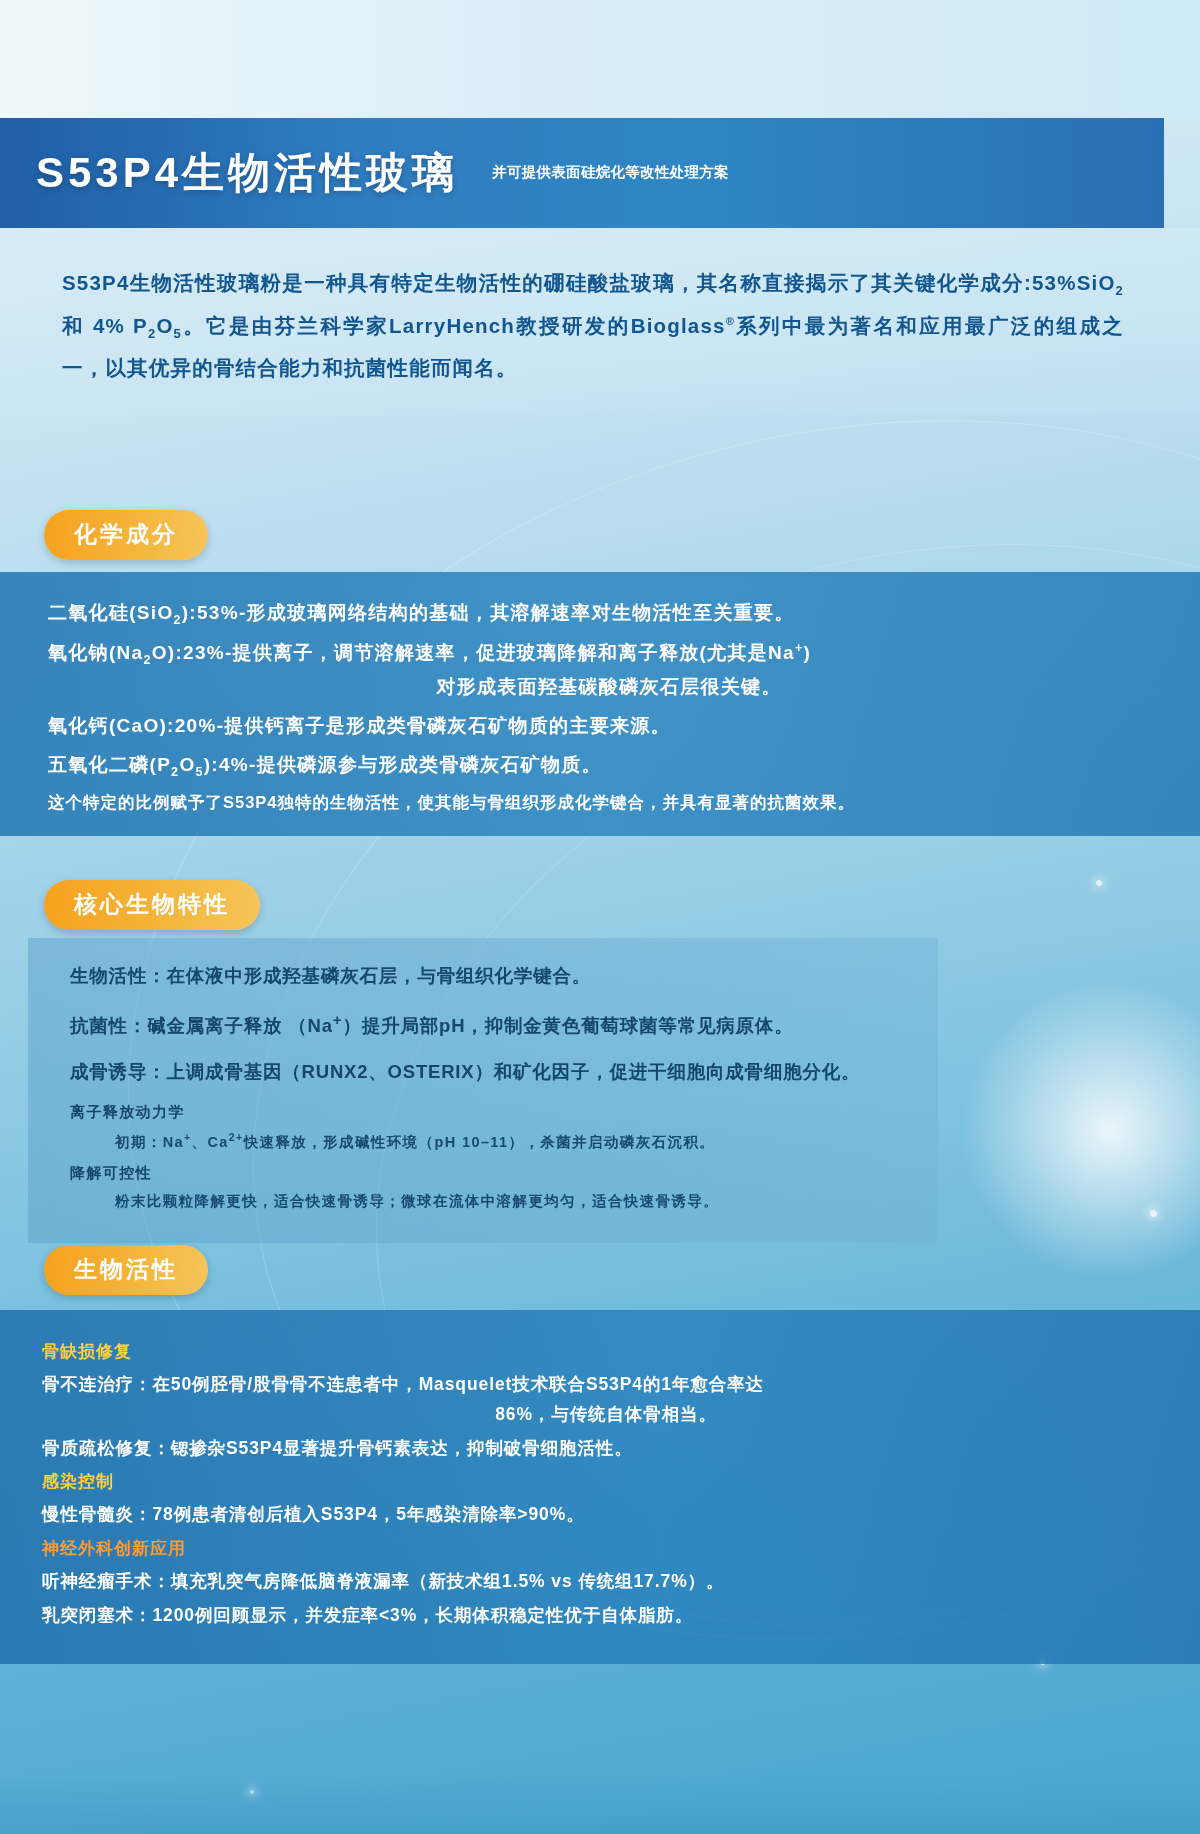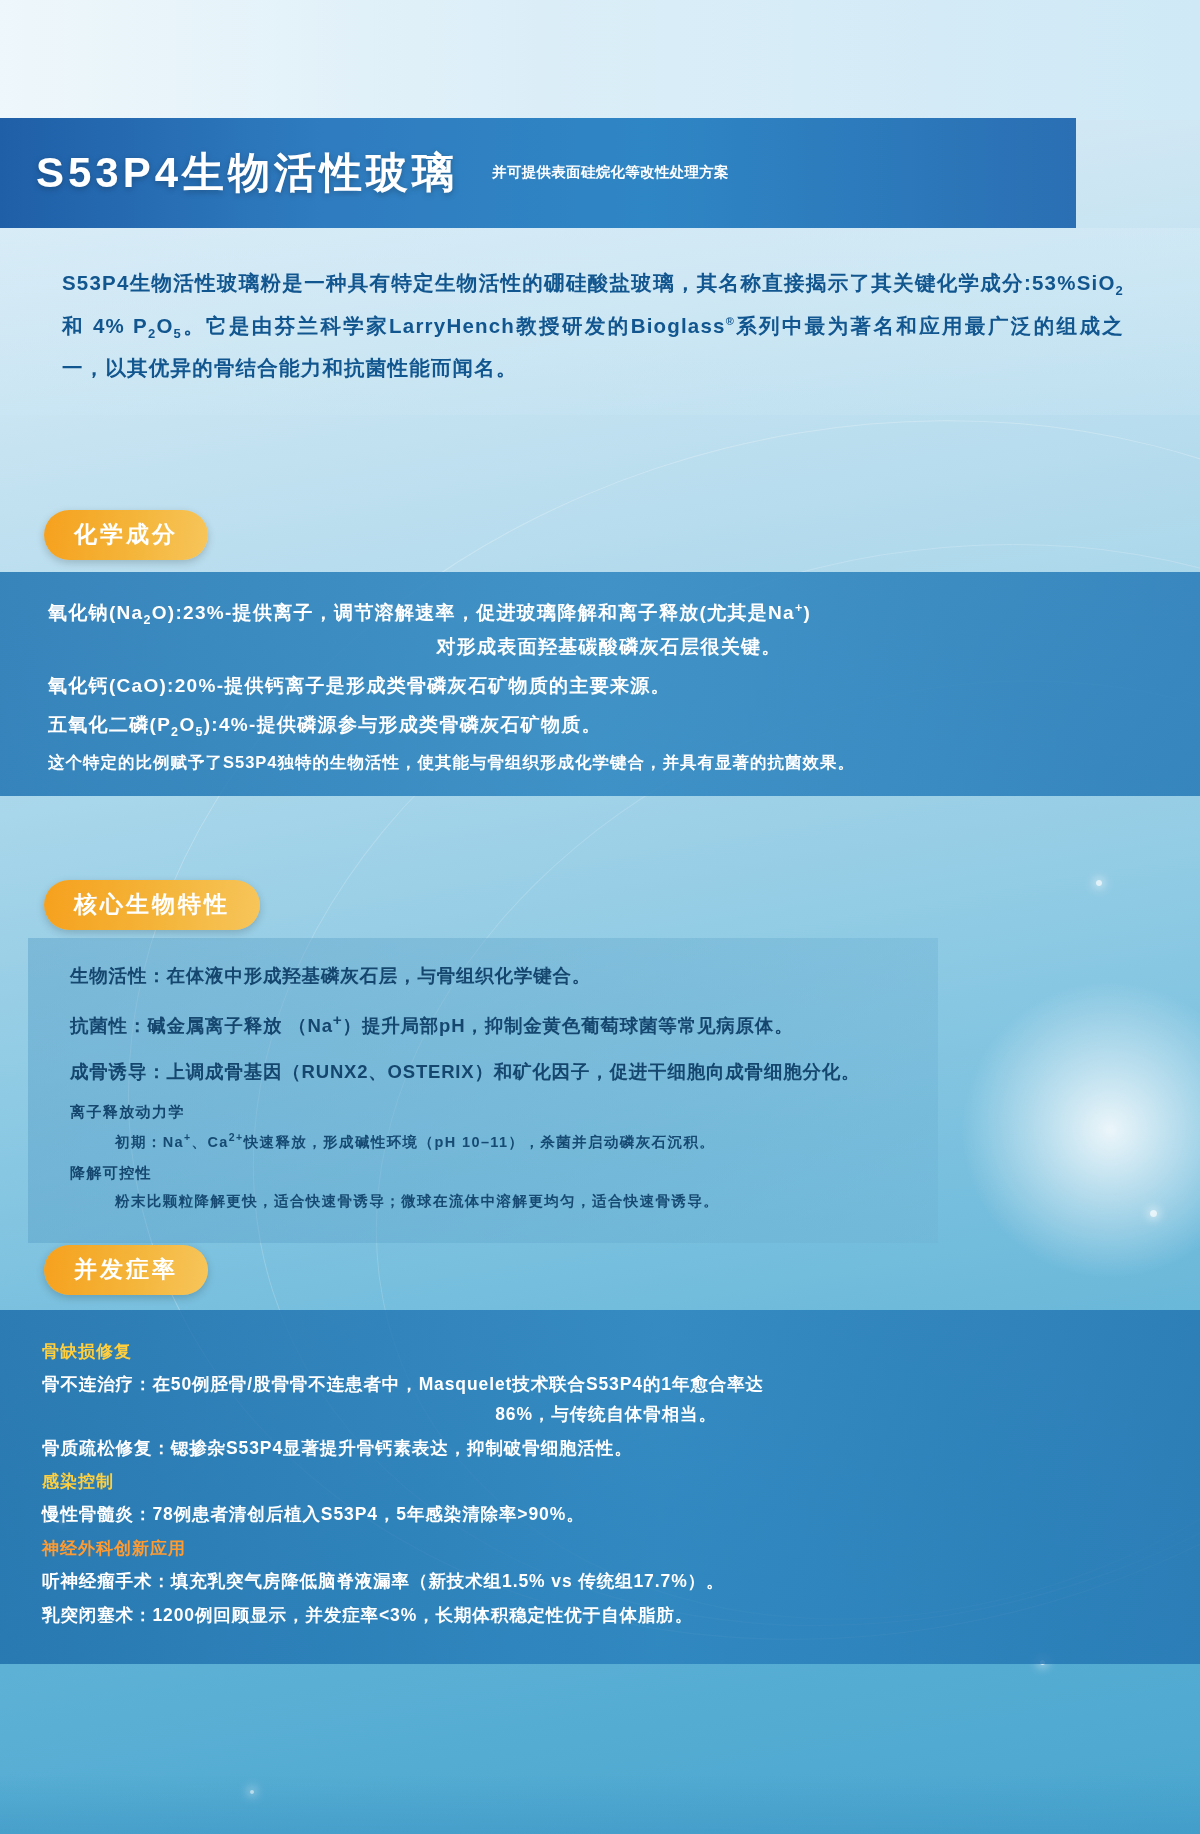--- a/index.html
+++ b/index.html
@@ -39,21 +39,21 @@
     background: rgba(255,255,255,.75);
     box-shadow: 0 0 10px 3px rgba(255,255,255,.5);
   }
 
   
   .top-band {
     position: absolute; left: 0; top: 0; width: 1200px; height: 120px;
     background: linear-gradient(90deg, #eef7fb 0%, #dbeef8 45%, #cfe9f6 100%);
   }
   .header {
-    position: absolute; left: 0; top: 118px; width: 1076px; height: 110px;
+    position: absolute; left: 0; top: 118px; width: 1164px; height: 110px;
     background: linear-gradient(90deg, #1f5fa8 0%, #2f7cc0 30%, #2f86c4 60%, #2a6fb3 100%);
     display: flex; align-items: center;
   }
   .header-title {
     color: #ffffff;
     font-size: 42px;
     font-weight: bold;
     letter-spacing: 4px;
     margin-left: 36px;
     text-shadow: 0 2px 6px rgba(0,0,0,.25);
@@ -215,20 +215,21 @@
 
 <div class="intro">
   <p>S53P4生物活性玻璃粉是一种具有特定生物活性的硼硅酸盐玻璃，其名称直接揭示了其关键化学成分:53%SiO<sub>2</sub>和 4% P<sub>2</sub>O<sub>5</sub>。它是由芬兰科学家LarryHench教授研发的Bioglass<sup>®</sup>系列中最为著名和应用最广泛的组成之一，以其优异的骨结合能力和抗菌性能而闻名。</p>
 </div>
 
 <div class="tag-wrap" style="top:510px;">
   <span class="tag">化学成分</span>
 </div>
 
 <div class="chem-band" style="top:572px;">
+  <div class="chem-line">二氧化硅(SiO<sub>2</sub>):53%-形成玻璃网络结构的基础，其溶解速率对生物活性至关重要。</div>
   <div class="chem-line">氧化钠(Na<sub>2</sub>O):23%-提供离子，调节溶解速率，促进玻璃降解和离子释放(尤其是Na<sup>+</sup>)</div>
   <div class="chem-line indent">对形成表面羟基碳酸磷灰石层很关键。</div>
   <div class="chem-line">氧化钙(CaO):20%-提供钙离子是形成类骨磷灰石矿物质的主要来源。</div>
   <div class="chem-line">五氧化二磷(P<sub>2</sub>O<sub>5</sub>):4%-提供磷源参与形成类骨磷灰石矿物质。</div>
   <div class="chem-foot">这个特定的比例赋予了S53P4独特的生物活性，使其能与骨组织形成化学键合，并具有显著的抗菌效果。</div>
 </div>
 
 <div class="tag-wrap" style="top:880px;">
   <span class="tag">核心生物特性</span>
 </div>
@@ -239,21 +240,21 @@
   <div class="bio-main">成骨诱导：上调成骨基因（RUNX2、OSTERIX）和矿化因子，促进干细胞向成骨细胞分化。</div>
 
   <div class="bio-sub-title">离子释放动力学</div>
   <div class="bio-sub">初期：Na<sup>+</sup>、Ca<sup>2+</sup>快速释放，形成碱性环境（pH 10–11），杀菌并启动磷灰石沉积。</div>
 
   <div class="bio-sub-title">降解可控性</div>
   <div class="bio-sub">粉末比颗粒降解更快，适合快速骨诱导；微球在流体中溶解更均匀，适合快速骨诱导。</div>
 </div>
 
 <div class="tag-wrap" style="top:1245px;">
-  <span class="tag">并发症率</span>
+  <span class="tag">生物活性</span>
 </div>
 
 <div class="app-band" style="top:1310px;">
   <div class="app-head">骨缺损修复</div>
   <div class="app-line">骨不连治疗：在50例胫骨/股骨骨不连患者中，Masquelet技术联合S53P4的1年愈合率达</div>
   <div class="app-line center">86%，与传统自体骨相当。</div>
   <div class="app-line">骨质疏松修复：锶掺杂S53P4显著提升骨钙素表达，抑制破骨细胞活性。</div>
 
   <div class="app-head">感染控制</div>
   <div class="app-line">慢性骨髓炎：78例患者清创后植入S53P4，5年感染清除率&gt;90%。</div>

